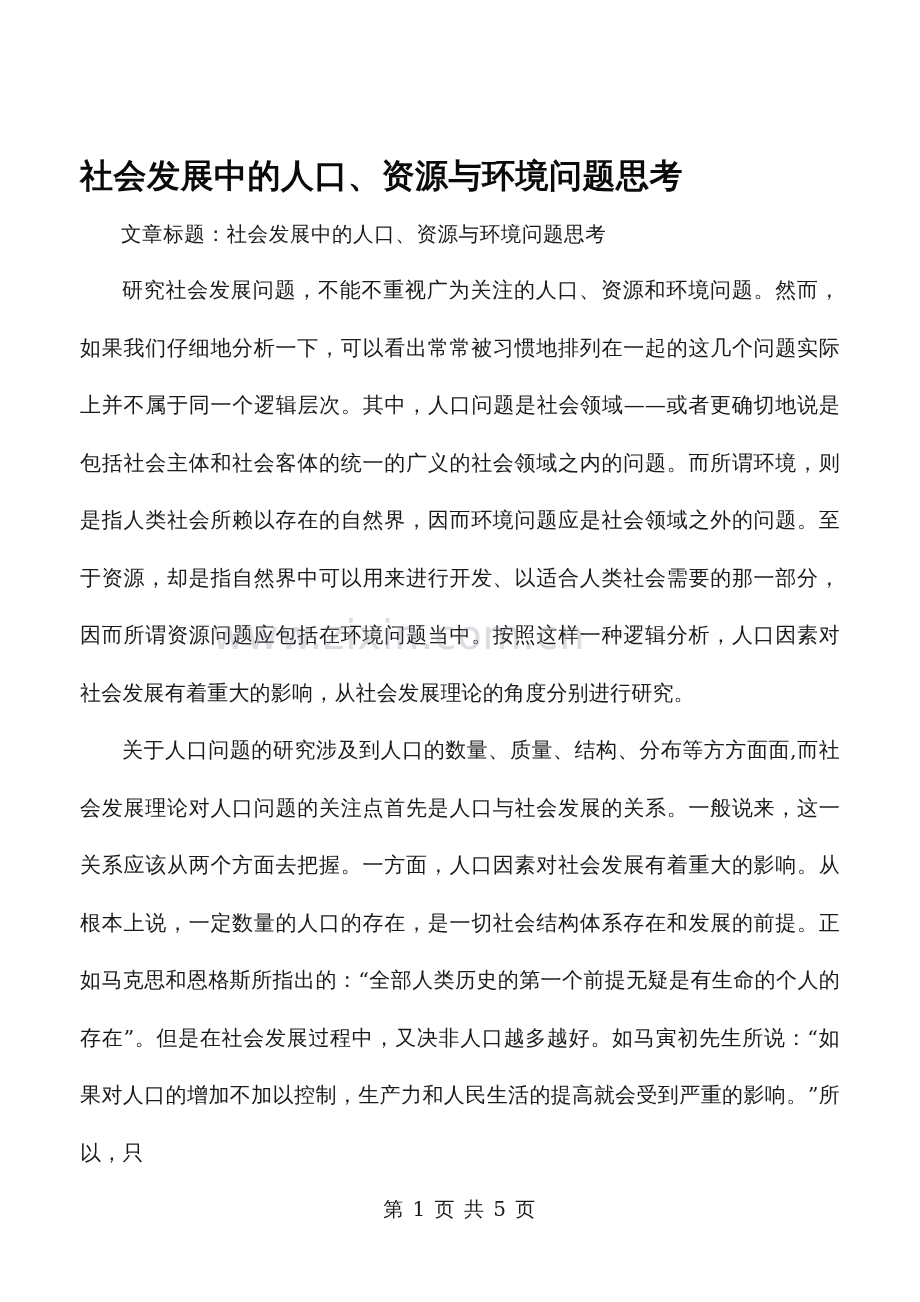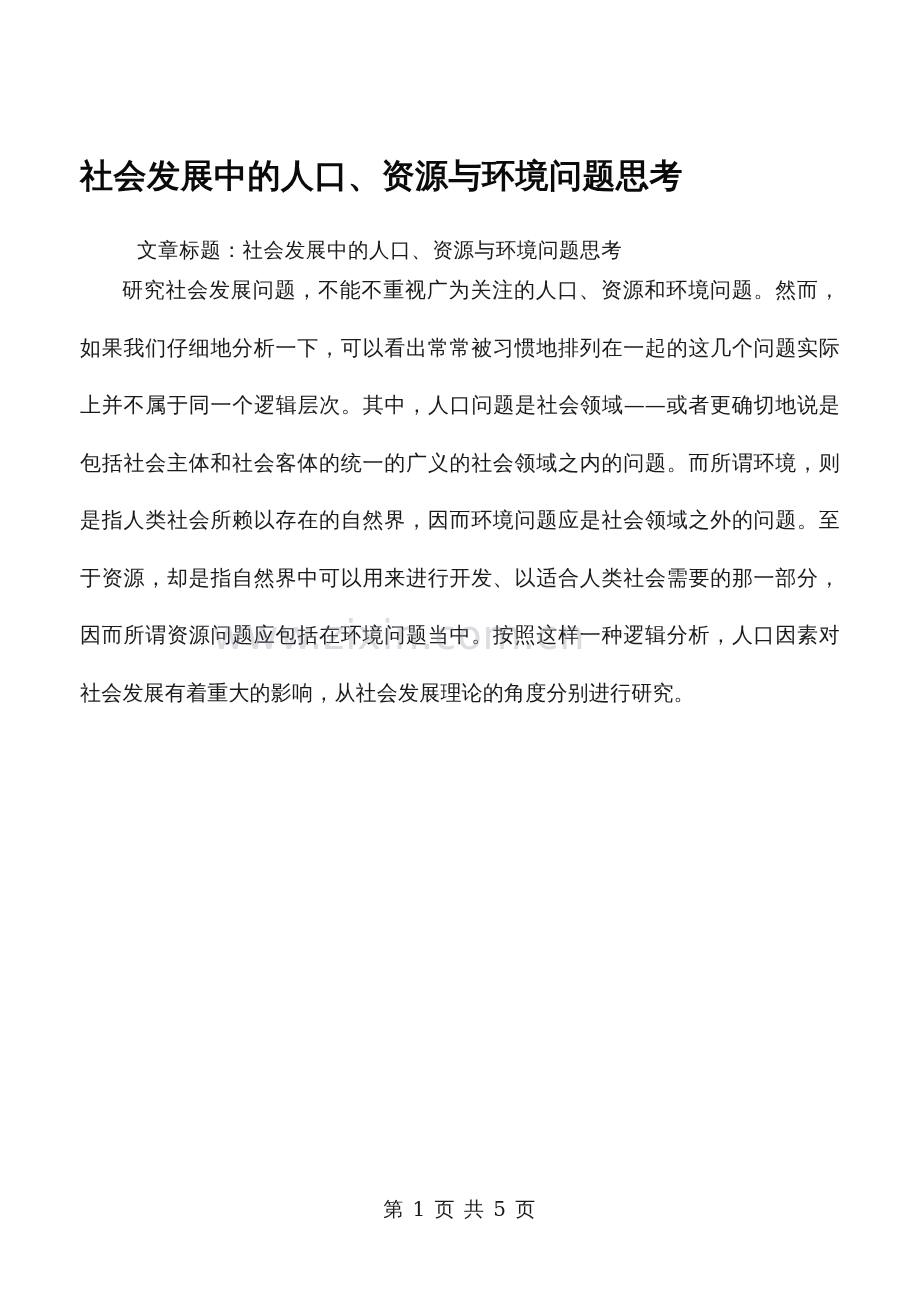--- a/index.html
+++ b/index.html
@@ -71,21 +71,21 @@
     top: 156px;
     left: 0;
     width: 760px;
   }
 
   .doc-subtitle {
     position: absolute;
     top: 219px;
     left: 0;
     width: 760px;
-    margin: 16px;
+    margin: 0;
     font-family: "DejaVu Serif", "Liberation Serif", serif;
     font-size: 20.5px;
     line-height: 1.55;
     text-indent: 2em;
     color: #1a1a1a;
     letter-spacing: 0.6px;
   }
 
   .body-wrap {
     position: absolute;
@@ -129,20 +129,21 @@
 <div class="page">
 
   <div class="content">
 
     <h1 class="doc-title">社会发展中的人口、资源与环境问题思考</h1>
 
     <p class="doc-subtitle">文章标题：社会发展中的人口、资源与环境问题思考</p>
 
     <div class="body-wrap">
       <p class="para">研究社会发展问题，不能不重视广为关注的人口、资源和环境问题。然而，如果我们仔细地分析一下，可以看出常常被习惯地排列在一起的这几个问题实际上并不属于同一个逻辑层次。其中，人口问题是社会领域——或者更确切地说是包括社会主体和社会客体的统一的广义的社会领域之内的问题。而所谓环境，则是指人类社会所赖以存在的自然界，因而环境问题应是社会领域之外的问题。至于资源，却是指自然界中可以用来进行开发、以适合人类社会需要的那一部分，因而所谓资源问题应包括在环境问题当中。按照这样一种逻辑分析，人口因素对社会发展有着重大的影响，从社会发展理论的角度分别进行研究。</p>
+      <p class="para">关于人口问题的研究涉及到人口的数量、质量、结构、分布等方方面面,而社会发展理论对人口问题的关注点首先是人口与社会发展的关系。一般说来，这一关系应该从两个方面去把握。一方面，人口因素对社会发展有着重大的影响。从根本上说，一定数量的人口的存在，是一切社会结构体系存在和发展的前提。正如马克思和恩格斯所指出的：“全部人类历史的第一个前提无疑是有生命的个人的存在”。但是在社会发展过程中，又决非人口越多越好。如马寅初先生所说：“如果对人口的增加不加以控制，生产力和人民生活的提高就会受到严重的影响。”所以，只</p>
     </div>
 
   </div>
 
   <div class="watermark-layer">
     <div class="watermark-text">www.zixin.com.cn</div>
   </div>
 
   <div class="page-footer">
     <span class="footer-text">第 1 页  共 5 页</span>

